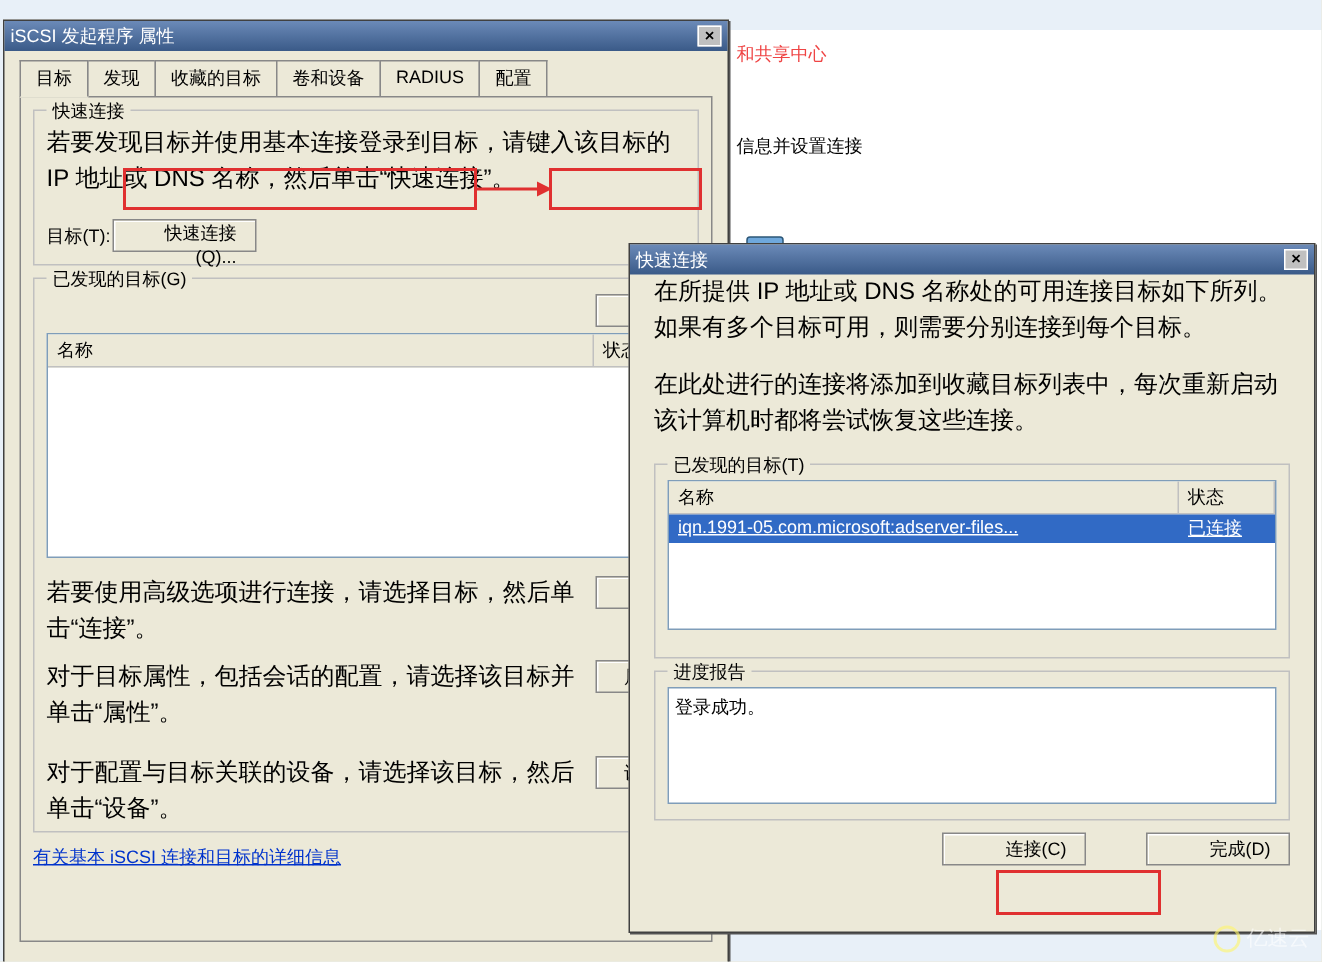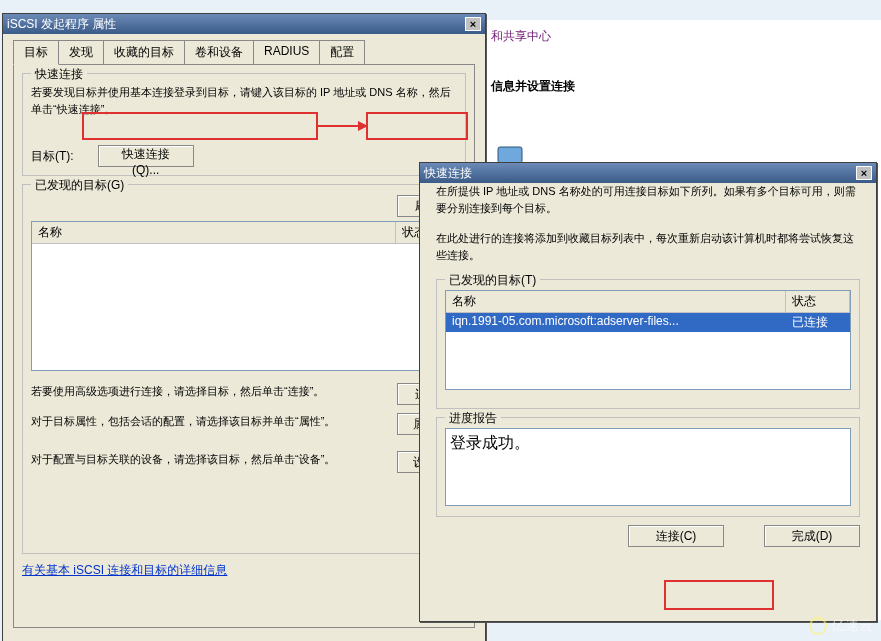--- a/index.html
+++ b/index.html
@@ -10,30 +10,30 @@
 .titlebar { background: linear-gradient(#6b8ab8,#3a5a88); color: #fff; height: 20px; line-height: 20px; padding: 0 4px; display: flex; justify-content: space-between; align-items: center; font-size: 12px; }
 .close-x { width: 16px; height: 14px; background: #c0c0c0; border: 1px solid #fff; color: #000; text-align: center; line-height: 12px; font-family: Arial; font-weight: bold; font-size: 11px; cursor: pointer; }
 
 .tabs { display: flex; padding: 6px 10px 0 10px; }
 .tab { padding: 3px 10px; border: 1px solid #888; border-bottom: none; background: #ece9d8; margin-right: -1px; font-size: 12px; cursor: pointer; }
 .tab.active { background: #ece9d8; position: relative; z-index: 2; border-bottom: 1px solid #ece9d8; }
 .tab-body { border: 1px solid #888; margin: 0 10px 6px 10px; padding: 8px; background: #ece9d8; position: relative; top: -1px;}
 
 .group { border: 1px solid #c0c0c0; margin-bottom: 8px; padding: 10px 8px 8px 8px; position: relative; background: #ece9d8; }
 .group-label { position: absolute; top: -8px; left: 8px; background: #ece9d8; padding: 0 4px; font-size: 12px; }
-.desc { font-size: 11px; color: #000; line-height: 1.5; }
-
-.row { display: flex; align-items: center; gap: 24px; margin-top: 28px; }
+.desc { font-size: 16px; color: #000; line-height: 1.5; }
+
+.row { display: flex; align-items: center; gap: 1px; margin-top: 14px; }
 .tbox { flex: 1; height: 20px; border: 1px solid #7f9db9; background: #fff; padding: 0 4px; font-size: 12px; font-family: Verdana, monospace; }
-.btn { height: 22px; padding: 0 12px; border: 1px solid #888; background: #ece9d8; font-size: 12px; cursor: pointer; box-shadow: inset 1px 1px 0 #fff; }
+.btn { height: 22px; padding: 0 12px; border: 1px solid #888; background: #ece9d8; font-size: 12px; cursor: pointer; box-shadow: inset 1px 1px 0 #fff; text-align: right; }
 
 .list { border: 1px solid #7f9db9; background: #fff; height: 150px; }
 .list-head { display: flex; background: #ece9d8; border-bottom: 1px solid #c0c0c0; }
 .list-head div { padding: 2px 6px; border-right: 1px solid #c0c0c0; font-size: 12px; }
-.list-row { display: flex; font-size: 12px; font-family: Verdana, monospace; }
+.list-row { display: flex; font-size: 12px; font-family: Verdana, monospace; text-decoration: underline; }
 .list-row.sel { background: #316ac5; color: #fff; }
 .list-row div { padding: 1px 6px; }
 
 .footer { display: flex; justify-content: flex-end; gap: 8px; padding: 6px 12px; }
 
 a.link { color: #0033cc; text-decoration: underline; cursor: pointer; }
 
 
 .hl { position: absolute; border: 2px solid #e03030; pointer-events: none; }
 
@@ -44,22 +44,22 @@
 .icon-box { width: 36px; height: 28px; margin: 0 auto 4px auto; }
 
 
 .watermark { position: absolute; right: 8px; bottom: 6px; font-size: 14px; color: #fff; opacity: .6; display: flex; align-items: center; gap: 4px;}
 .watermark .logo { width:18px;height:18px;border-radius:50%;border:2px solid #fff66a; position:relative;}
 </style>
 </head>
 <body>
 
 <div class="bg-panel">
-  <div style="padding:2px 0;color:#701a75">和共享中心</div>
-  <div style="margin-top:31px;font-weight:bold">信息并设置连接</div>
+  <div style="padding:2px 0;color:#ef4444">和共享中心</div>
+  <div style="margin-top:42px;font-weight:normal">信息并设置连接</div>
   <div class="conn-icons">
     <div class="conn-item">
       <div class="icon-box">
         <svg viewBox="0 0 36 28">
             <rect x="4" y="2" width="24" height="16" rx="2" fill="#6fa8dc" stroke="#2c5777"></rect>
             <rect x="10" y="20" width="12" height="3" fill="#888"></rect>
           </svg>
       </div>
       <div>RVER02</div>
       <div>算机)</div>
@@ -173,21 +173,21 @@
         </div>
         <div class="list-row sel">
           <div style="flex:1">iqn.1991-05.com.microsoft:adserver-files...</div>
           <div style="width:64px">已连接</div>
         </div>
       </div>
     </div>
 
     <div class="group" style="height:100px">
       <div class="group-label">进度报告</div>
-      <div style="border:1px solid #7f9db9;background:#fff;height:78px;padding:4px;font-size:16px">登录成功。</div>
+      <div style="border:1px solid #7f9db9;background:#fff;height:78px;padding:4px;font-size:12px">登录成功。</div>
     </div>
 
     <div style="display:flex;justify-content:flex-end;gap:40px;margin-top:8px">
       <button class="btn" style="width:96px">连接(C)</button>
       <button class="btn" style="width:96px">完成(D)</button>
     </div>
   </div>
 </div>
 
 <div class="hl" style="left:664px;top:580px;width:110px;height:30px"></div>

